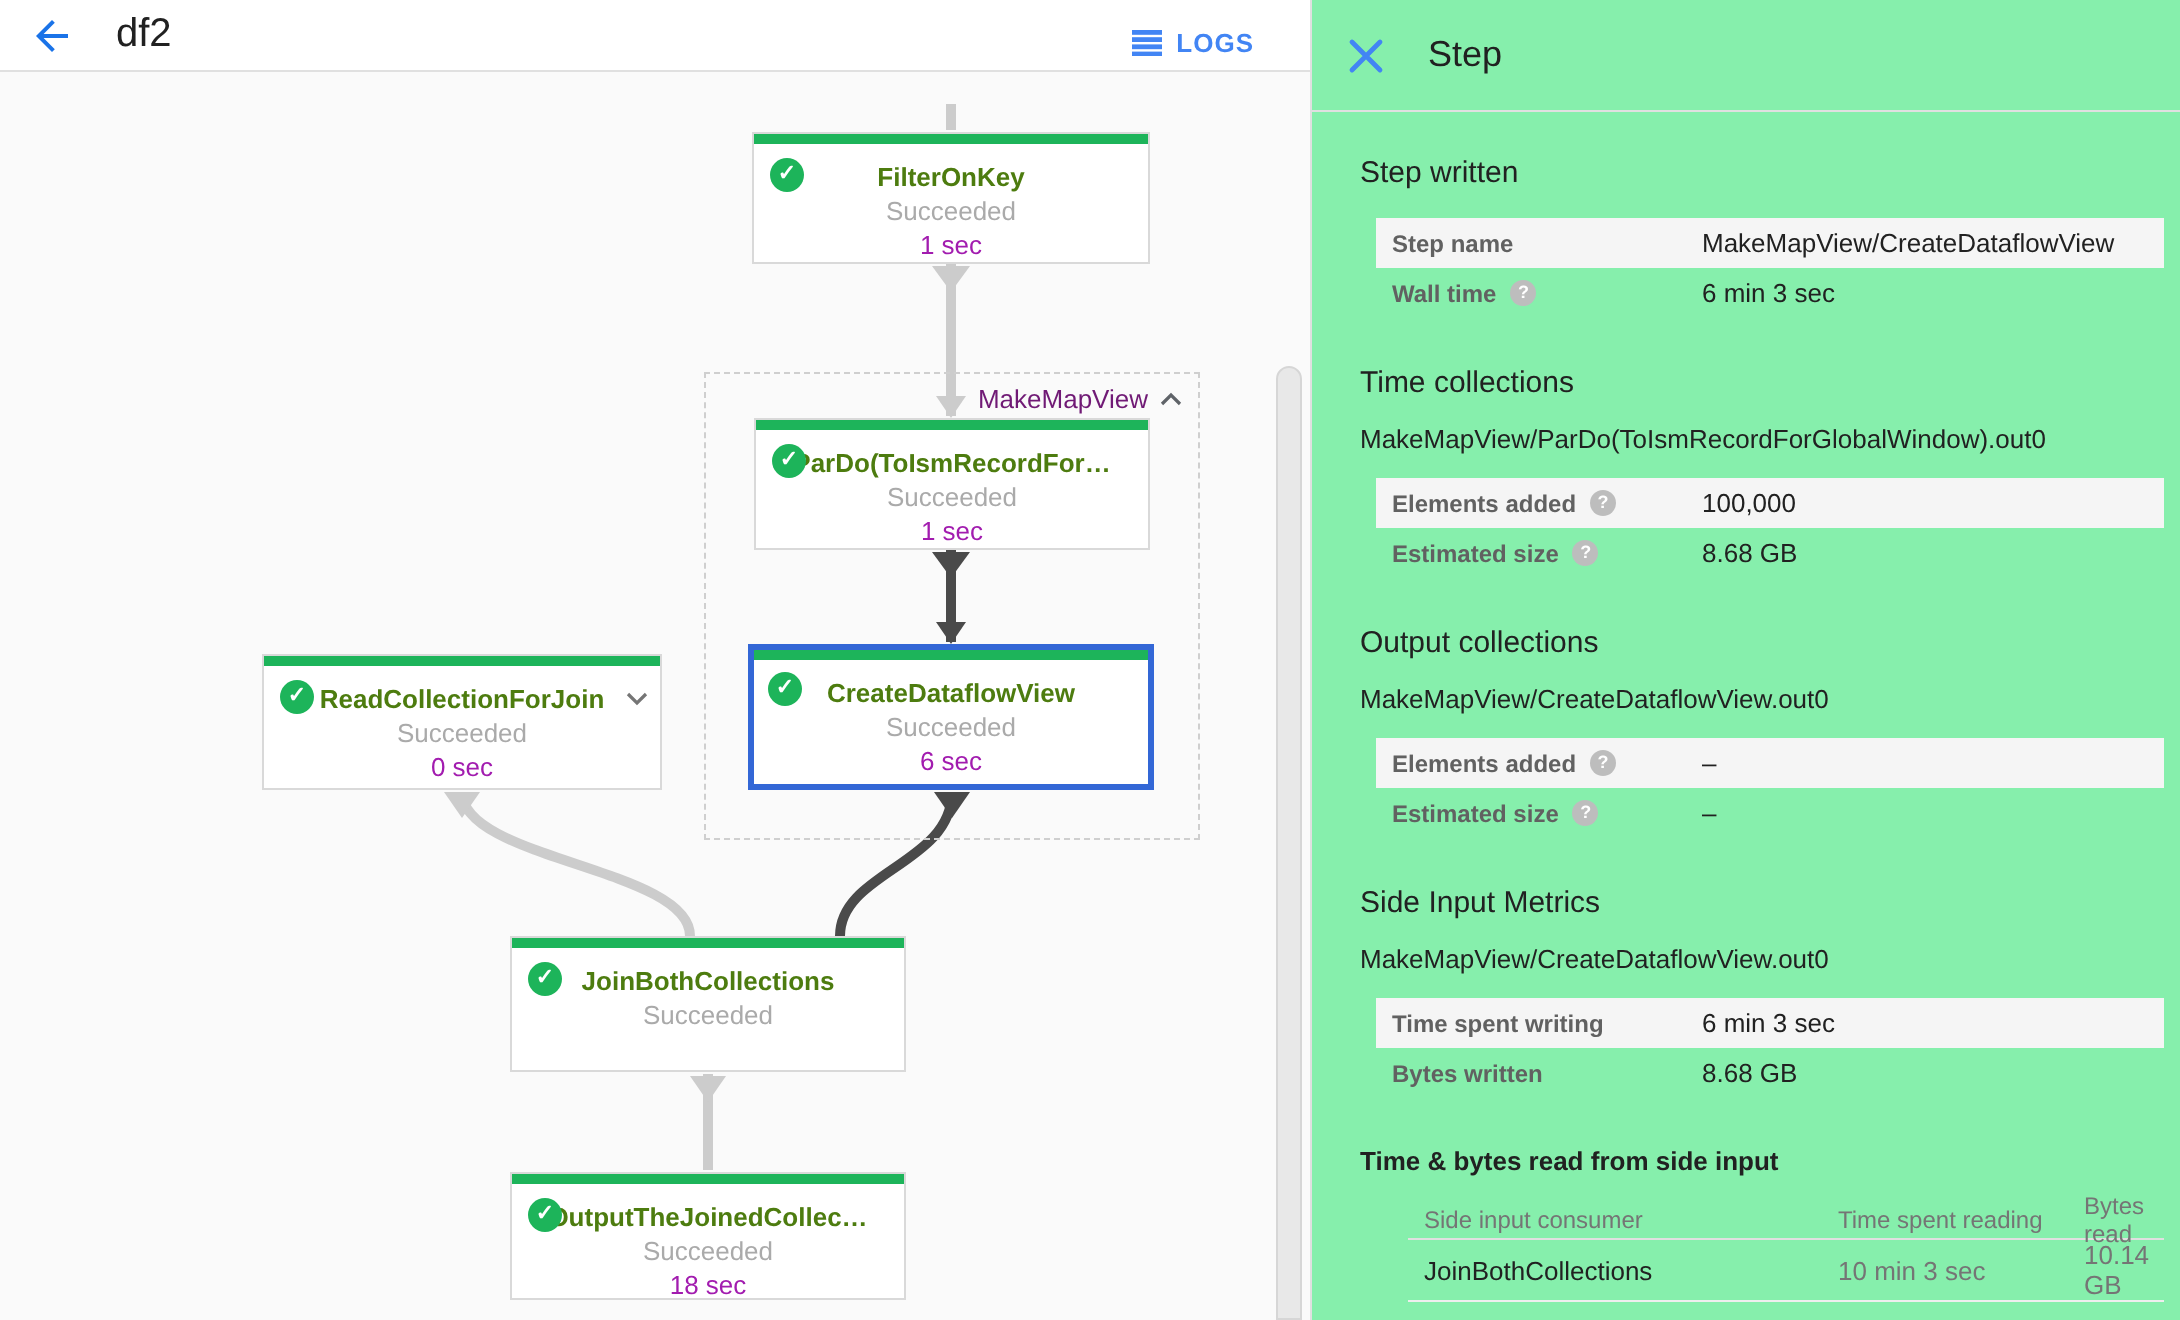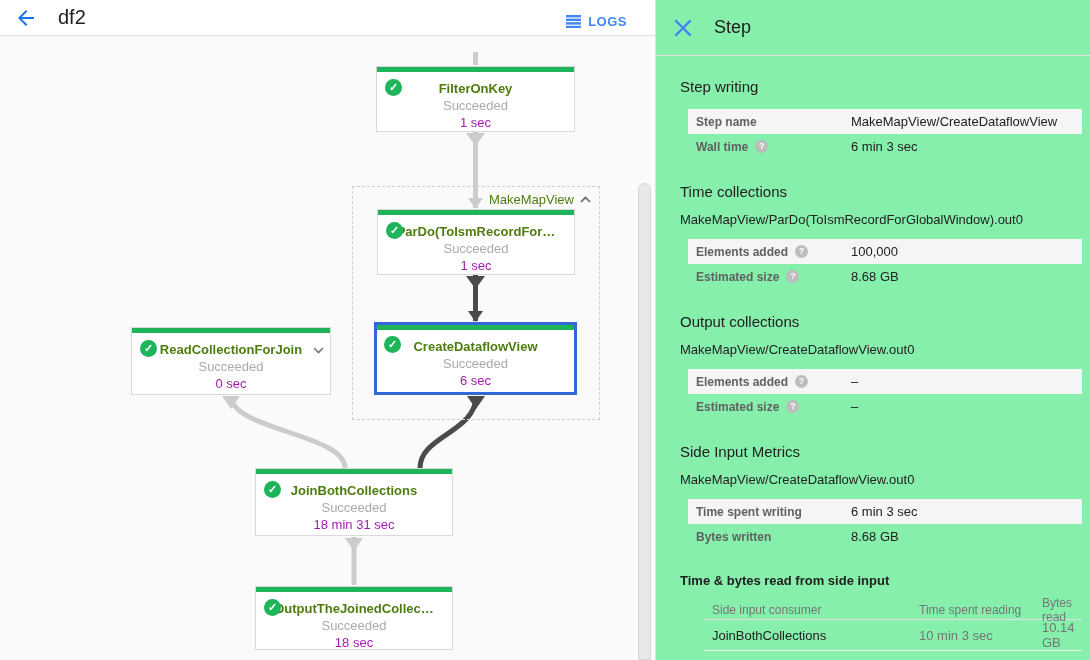--- a/index.html
+++ b/index.html
@@ -13,21 +13,21 @@
   .back-btn { width:24px; height:24px; margin-left:14px; cursor:pointer; }
   .job-title { font-size:20px; color:#212121; margin-left:20px; }
   .logs-btn { position:absolute; right:28px; top:14px; display:flex; align-items:center; gap:7px;
               color:#4285f4; font-size:13px; font-weight:bold; letter-spacing:.5px; cursor:pointer; }
 
   .edges { position:absolute; left:0; top:0; width:655px; height:660px; z-index:1; }
 
   .group-box { position:absolute; left:352px; top:186px; width:248px; height:234px;
                border:1px dashed #cfcfcf; z-index:2; }
   .group-label { position:absolute; top:5px; right:8px; display:flex; align-items:center; gap:6px;
-                 color:#4d7c0f; font-size:13px; cursor:pointer;text-align:center; }
+                 color:#701a75; font-size:13px; cursor:pointer;text-align:center; }
 
   .node { position:absolute; background:#fff; border:1px solid #d9d9d9; z-index:3; text-align:center; cursor:pointer; }
   .node .bar { height:5px; background:#1db45a; }
   .node .title { font-size:13px; font-weight:bold; color:#4d7c0f; margin-top:9px; }
   .node .status { font-size:13px; color:#aaaaaa; margin-top:2px; }
   .node .time { font-size:13px; color:#a21caf; margin-top:2px; }
   .check { position:absolute; left:8px; top:12px; width:17px; height:17px; border-radius:50%;
            background:#1db45a; color:#fff; font-size:11px; font-weight:bold; line-height:17px; text-align:center; }
   .node-filter   { left:376px; top:66px;  width:199px; height:66px; }
   .node-pardo    { left:377px; top:209px; width:198px; height:66px; }
@@ -141,21 +141,20 @@
     <div class="title">ReadCollectionForJoin</div>
     <div class="status">Succeeded</div>
     <div class="time">0 sec</div>
   </div>
 
   <div class="node node-join">
     <div class="bar"></div>
     <span class="check">✓</span>
     <div class="title">JoinBothCollections</div>
     <div class="status">Succeeded</div>
-    <div class="time">18 min 31 sec</div>
   </div>
 
   <div class="node node-output">
     <div class="bar"></div>
     <span class="check">✓</span>
     <div class="title">OutputTheJoinedCollec…</div>
     <div class="status">Succeeded</div>
     <div class="time">18 sec</div>
   </div>
 
@@ -182,21 +181,21 @@
   <div class="panel-header">
     <svg class="close-btn" viewBox="0 0 18 18">
       <path d="M2 2 L16 16 M16 2 L2 16" stroke="#4285f4" stroke-width="2.4" stroke-linecap="round"></path>
     </svg>
     <span class="panel-title">Step</span>
   </div>
 
   <div class="panel-body">
 
     <div class="section">
-      <h2>Step writing</h2>
+      <h2>Step written</h2>
       <div class="rows">
         <div class="row shaded">
           <span class="lbl">
               <span>Step name</span>
             </span>
           <span class="val">MakeMapView/CreateDataflowView</span>
         </div>
         <div class="row">
           <span class="lbl">
               <span>Wall time</span>

